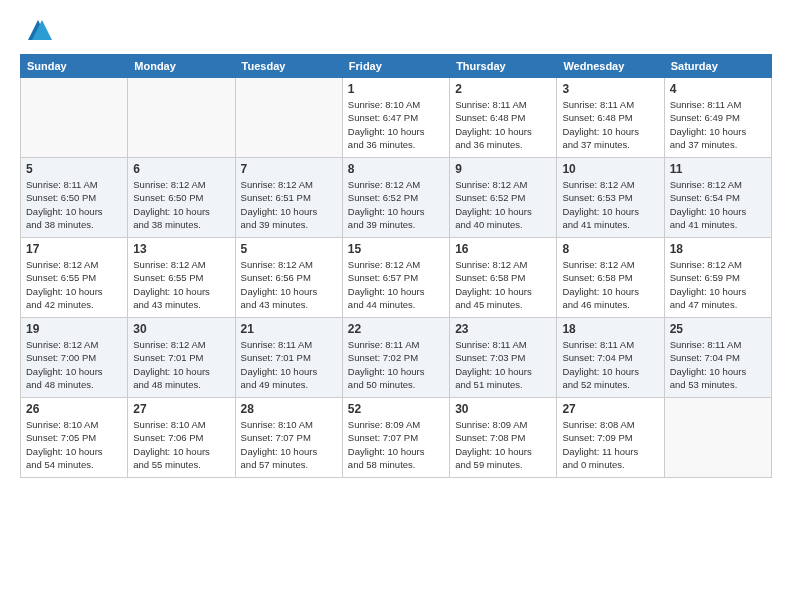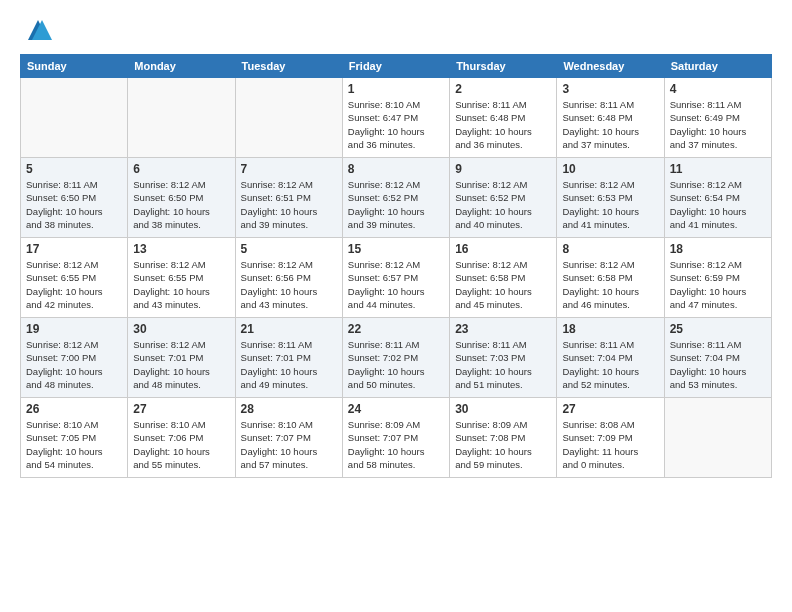--- a/index.html
+++ b/index.html
@@ -323,21 +323,21 @@
 and 55 minutes.</div>
           </td>
           <td>
             <div class="day-number">28</div>
             <div class="day-info" style="white-space: pre-line;">Sunrise: 8:10 AM
 Sunset: 7:07 PM
 Daylight: 10 hours
 and 57 minutes.</div>
           </td>
           <td>
-            <div class="day-number">24</div>
+            <div class="day-number">52</div>
             <div class="day-info" style="white-space: pre-line;">Sunrise: 8:09 AM
 Sunset: 7:07 PM
 Daylight: 10 hours
 and 58 minutes.</div>
           </td>
           <td>
             <div class="day-number">30</div>
             <div class="day-info" style="white-space: pre-line;">Sunrise: 8:09 AM
 Sunset: 7:08 PM
 Daylight: 10 hours

